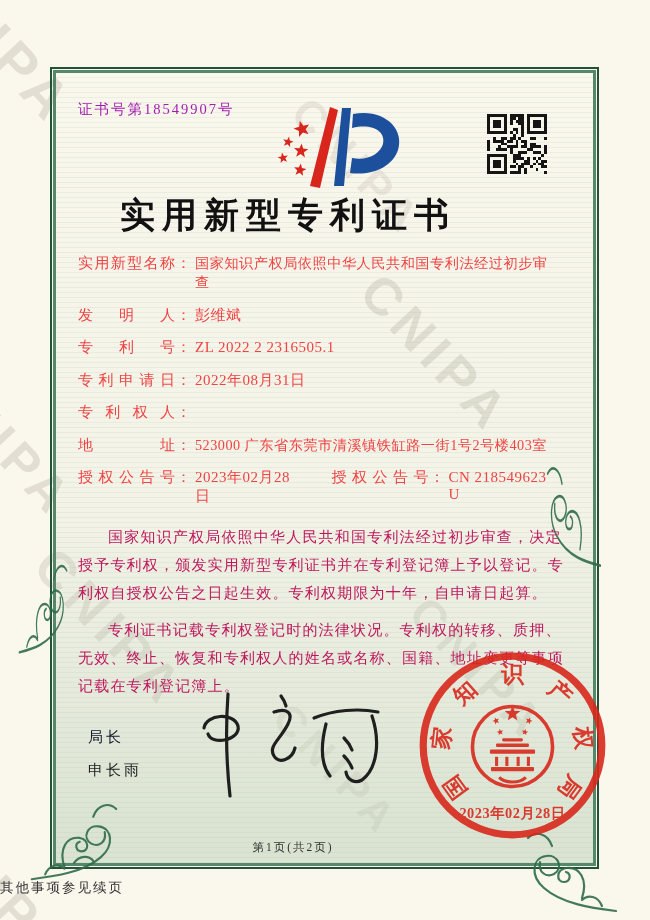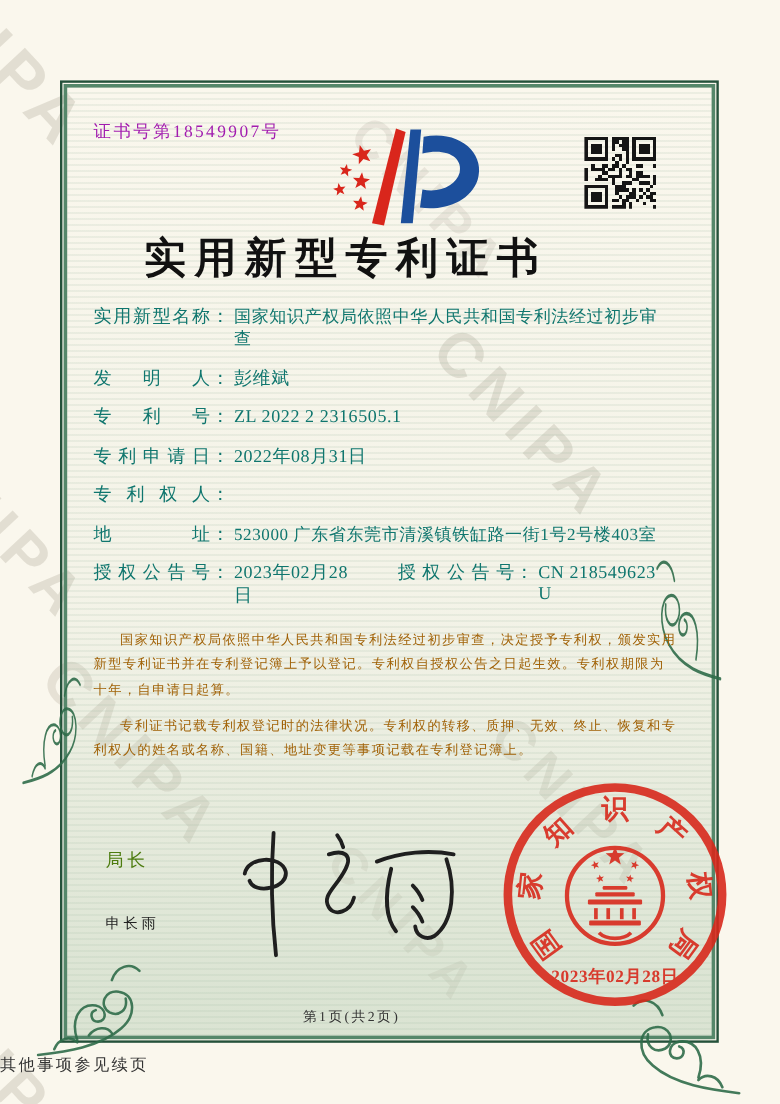--- a/index.html
+++ b/index.html
@@ -39,36 +39,36 @@
   .cert-number{position:absolute;left:78px;top:100px;font-size:14.5px;letter-spacing:2px;color:#a21caf;}
   .logo{position:absolute;left:258px;top:102px;}
   .qr{position:absolute;left:487px;top:114px;width:60px;height:60px;}
   .qr svg{width:100%;height:100%;shape-rendering:crispEdges;fill:#151515;}
   .title{
     position:absolute;left:0;top:192px;width:576px;text-align:center;
     font-size:35px;font-weight:bold;letter-spacing:7px;color:#111;
   }
   
   .fields{position:absolute;left:78px;top:254px;width:482px;}
-  .frow{display:flex;align-items:baseline;margin-bottom:13.5px;font-size:15px;color:#0f766e;}
+  .frow{display:flex;align-items:baseline;margin-bottom:13.5px;font-size:15px;color:#ef4444;}
   .flabel{display:inline-block;width:97px;text-align:justify;text-align-last:justify;flex:0 0 97px;}
   .fcolon{margin:0 4px 0 1px;}
   .fvalue{letter-spacing:0.5px;}
   .fvalue.small{font-size:14.2px;}
   .grant-gap{width:28px;flex:0 0 28px;}
   .flabel2{flex:0 0 97px;width:97px;display:inline-block;text-align:justify;text-align-last:justify;}
   
   .body-text{position:absolute;left:78px;top:524px;width:486px;}
   .body-text p{
-    margin:0 0 10px 0;text-indent:2em;font-size:11px;line-height:1.85;
-    letter-spacing:1.2px;color:#a16207;
-  }
-  
-  .sig-title{position:absolute;left:88px;top:708px;font-size:15px;letter-spacing:3px;color:#4d7c0f;font-family:"Liberation Sans","DejaVu Sans",sans-serif;}
-  .sig-name{position:absolute;left:88px;top:761px;font-size:12px;letter-spacing:3px;color:#222;font-family:"Liberation Sans","DejaVu Sans",sans-serif;text-align:right;}
+    margin:0 0 10px 0;text-indent:2em;font-size:15px;line-height:1.85;
+    letter-spacing:1.2px;color:#be185d;
+  }
+  
+  .sig-title{position:absolute;left:88px;top:728px;font-size:15px;letter-spacing:3px;color:#0f172a;font-family:"Liberation Sans","DejaVu Sans",sans-serif;}
+  .sig-name{position:absolute;left:88px;top:761px;font-size:15px;letter-spacing:3px;color:#222;font-family:"Liberation Sans","DejaVu Sans",sans-serif;text-align:right;}
   .sig-script{position:absolute;left:182px;top:688px;}
   .sig-script path{stroke:#1f1f1f;stroke-width:3.2;fill:none;stroke-linecap:round;stroke-linejoin:round;}
   
   .seal{position:absolute;left:415px;top:648px;opacity:0.89;}
   .seal .ring{stroke:#d8271a;stroke-width:7;fill:none;}
   .seal-char{font-size:22px;font-weight:bold;fill:#d8271a;font-family:"Liberation Serif","DejaVu Serif",serif;}
   .seal-date{font-size:14px;font-weight:bold;fill:#d8271a;letter-spacing:0.5px;}
   .emblem *{fill:#d8271a;}
   .emblem .st{fill:none;stroke:#d8271a;}
   

